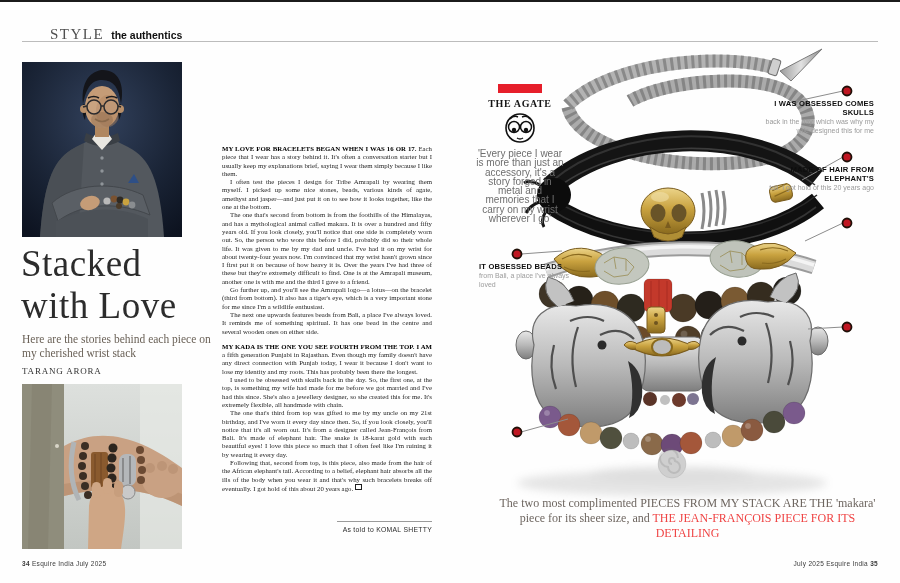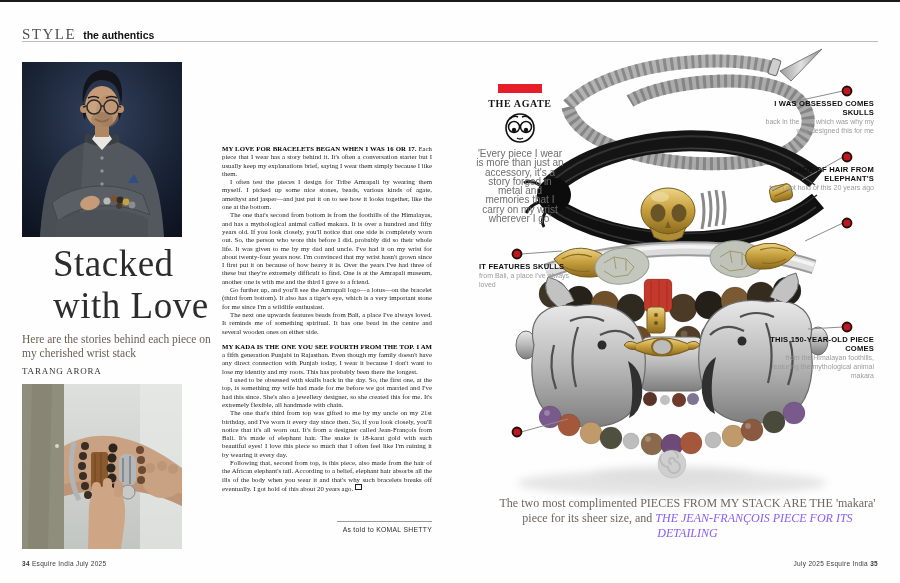--- a/index.html
+++ b/index.html
@@ -3,27 +3,27 @@
 <meta charset="utf-8">
 <style>
   html,body{margin:0;padding:0;background:#e9e9e9;}
   .spread{position:relative;width:900px;height:583px;background:#fefefe;overflow:hidden;
           font-family:"Liberation Serif",serif;}
   .abs{position:absolute;}
 
   
   .topline{position:absolute;top:0;left:0;width:900px;height:2px;background:#1b1b1b;}
   .header{position:absolute;top:25px;left:22px;white-space:nowrap;}
-  .hdr-section{font-family:"Liberation Serif",serif;font-size:15px;letter-spacing:1.5px;color:#4f4f4f;}
+  .hdr-section{font-family:"Liberation Serif",serif;font-size:15px;letter-spacing:1.5px;color:#4f4f4f;margin-left:28px;}
   .hdr-topic{font-family:"Liberation Sans",sans-serif;font-weight:bold;font-size:10.5px;color:#101010;margin-left:7px;margin-top:42px;}
   .header-rule{position:absolute;top:41px;left:22px;width:856px;height:1px;background:#bcbcbc;}
 
   
   .portrait{left:22px;top:62px;width:160px;height:175px;}
-  .title{left:21px;top:243px;font-size:37px;line-height:42px;color:#2c2c2c;letter-spacing:.5px;margin-left:32px;}
+  .title{left:21px;top:243px;font-size:37px;line-height:42px;color:#2c2c2c;letter-spacing:.5px;}
   .dek{left:22px;top:333px;width:195px;font-size:11.5px;line-height:13.5px;color:#6a6157;}
   .byline{left:22px;top:366px;font-size:9px;letter-spacing:.8px;color:#333;}
   .wristphoto{left:22px;top:384px;width:160px;height:165px;}
 
   .article{left:222px;top:145px;width:210px;height:374px;overflow:hidden;
            font-size:6.8px;line-height:8.3px;text-align:justify;color:#1e1e1e;}
   .article p{margin:0;}
   .article p.ind{text-indent:8px;}
   .article p.sec2{margin-top:7px;}
   .article strong{font-weight:bold;color:#000;}
@@ -46,21 +46,21 @@
   .stack-quote{font-family:"Liberation Sans",sans-serif;font-size:10px;line-height:9.3px;color:#6e6e6e;margin-top:5px;}
 
   .callout{position:absolute;font-family:"Liberation Sans",sans-serif;}
   .callout.r{text-align:right;}
   .callout.l{text-align:left;}
   .co-title{font-size:7.6px;font-weight:bold;color:#0e0e0e;line-height:9.2px;letter-spacing:.2px;}
   .co-body{font-size:7px;color:#9b9b9b;line-height:8.6px;margin-top:1px;}
 
   .pullquote{left:495px;top:496px;width:385px;text-align:center;
              font-family:"Liberation Serif",serif;font-size:12px;line-height:15px;color:#6e6660;}
-  .pq-pink{color:#8b5cf6;font-style:italic;}
+  .pq-pink{color:#ef4444;}
 </style>
 </head>
 <body>
 
 <div class="spread">
 
   <div class="topline"></div>
 
   <div class="header">
     <span class="hdr-section">STYLE</span><span class="hdr-topic">the authentics</span>
@@ -405,26 +405,22 @@
   </div>
 
   <div class="callout r" style="left:762px;top:99px;width:112px;">
     <div class="co-title">I WAS OBSESSED COMES SKULLS</div>
     <div class="co-body">back in the day, which was why my wife designed this for me</div>
   </div>
   <div class="callout r" style="left:762px;top:165px;width:112px;">
     <div class="co-title">MADE OF HAIR FROM ELEPHANT'S</div>
     <div class="co-body">tail. I got hold of this 20 years ago</div>
   </div>
-  <div class="callout r" style="left:757px;top:335px;width:117px;">
-    <div class="co-title">THIS 150-YEAR-OLD PIECE COMES</div>
-    <div class="co-body">from the Himalayan foothills, featuring the mythological animal makara</div>
-  </div>
   <div class="callout l" style="left:479px;top:262px;width:100px;">
-    <div class="co-title">IT FEATURES SKULLS</div>
+    <div class="co-title">IT OBSESSED BEADS</div>
     <div class="co-body">from Bali, a place I've always loved</div>
   </div>
 
   <div class="abs pullquote">
     <span>The two most complimented </span><span>PIECES FROM MY STACK ARE THE</span><span> 'makara' piece for its sheer size, and </span><span class="pq-pink">THE JEAN-FRANÇOIS PIECE FOR ITS DETAILING</span>
   </div>
 
   <div class="abs footer footer-right">
     <span>July 2025 Esquire India</span>
     <b>35</b>

